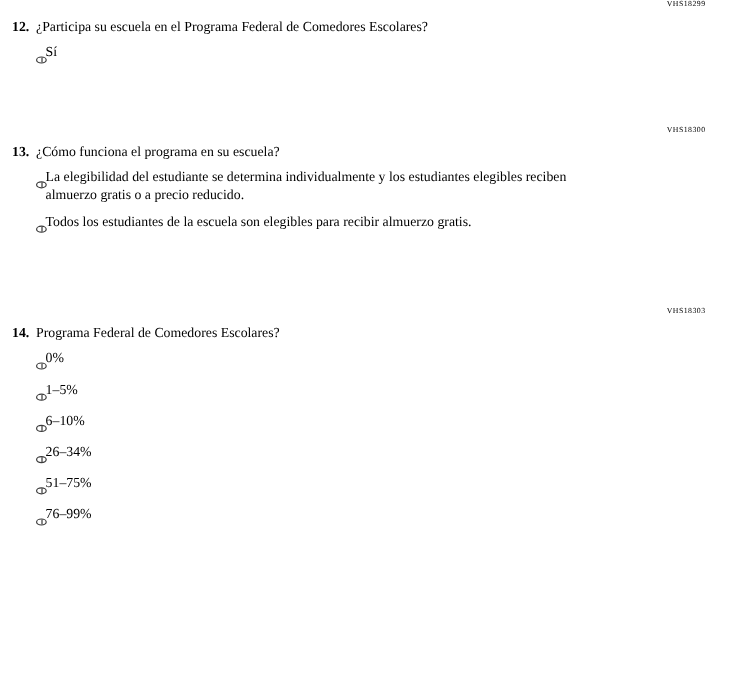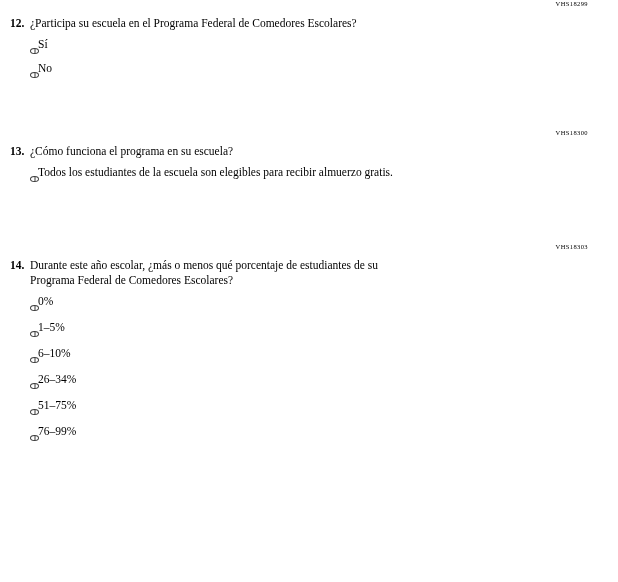--- a/index.html
+++ b/index.html
@@ -52,20 +52,21 @@
   }
   .q-text {
     font-family: "Liberation Serif", serif;
     font-size: 11.5px;
     line-height: 15px;
     padding-top: 0px;
   }
   .q-text .l {
     display: block;
     white-space: pre;
+    text-align: center;
   }
   .options {
     margin-top: 6px;
   }
   .opt {
     display: flex;
     align-items: flex-start;
     margin-bottom: 1px;
     min-height: 17px;
   }
@@ -130,61 +131,61 @@
           <span class="l">¿Participa su escuela en el Programa Federal de Comedores Escolares?</span>
         </div>
       </div>
       <div class="options">
         <div class="opt opt-tight">
           <div class="bubble-cell"><span class="bubble"></span></div>
           <div class="opt-label">
             <span class="l">Sí</span>
           </div>
         </div>
-        <div class="opt opt-tight">
-          <div class="bubble-cell"><span class="bubble"></span></div>
-          <div class="opt-label">
-            <span class="l">No</span>
-          </div>
-        </div>
       </div>
     </div>
   </div>
 
   <div class="gap-q12"></div>
 
   <div class="question-block">
     <div class="vhs-tag">VHS18300</div>
     <div class="q13-wrap">
       <div class="q-row">
         <div class="q-num">13.</div>
         <div class="q-text">
           <span class="l">¿Cómo funciona el programa en su escuela?</span>
         </div>
       </div>
       <div class="options">
         <div class="opt q13-opt">
           <div class="bubble-cell"><span class="bubble"></span></div>
           <div class="opt-label">
+            <span class="l">La elegibilidad del estudiante se determina individualmente y los estudiantes elegibles reciben</span>
+            <span class="l">almuerzo gratis o a precio reducido.</span>
+          </div>
+        </div>
+        <div class="opt q13-opt">
+          <div class="bubble-cell"><span class="bubble"></span></div>
+          <div class="opt-label">
             <span class="l">Todos los estudiantes de la escuela son elegibles para recibir almuerzo gratis.</span>
           </div>
         </div>
       </div>
     </div>
   </div>
 
   <div class="gap-q13"></div>
 
   <div class="question-block">
     <div class="vhs-tag">VHS18303</div>
     <div class="q14-wrap">
       <div class="q-row">
         <div class="q-num">14.</div>
         <div class="q-text">
-          <span class="l">Durante este año escolar, ¿más o menos qué porcentaje de estudiantes de su</span>
           <span class="l">Programa Federal de Comedores Escolares?</span>
         </div>
       </div>
       <div class="options">
         <div class="opt q14-opt">
           <div class="bubble-cell"><span class="bubble"></span></div>
           <div class="opt-label">
             <span class="l">0%</span>
           </div>
         </div>

